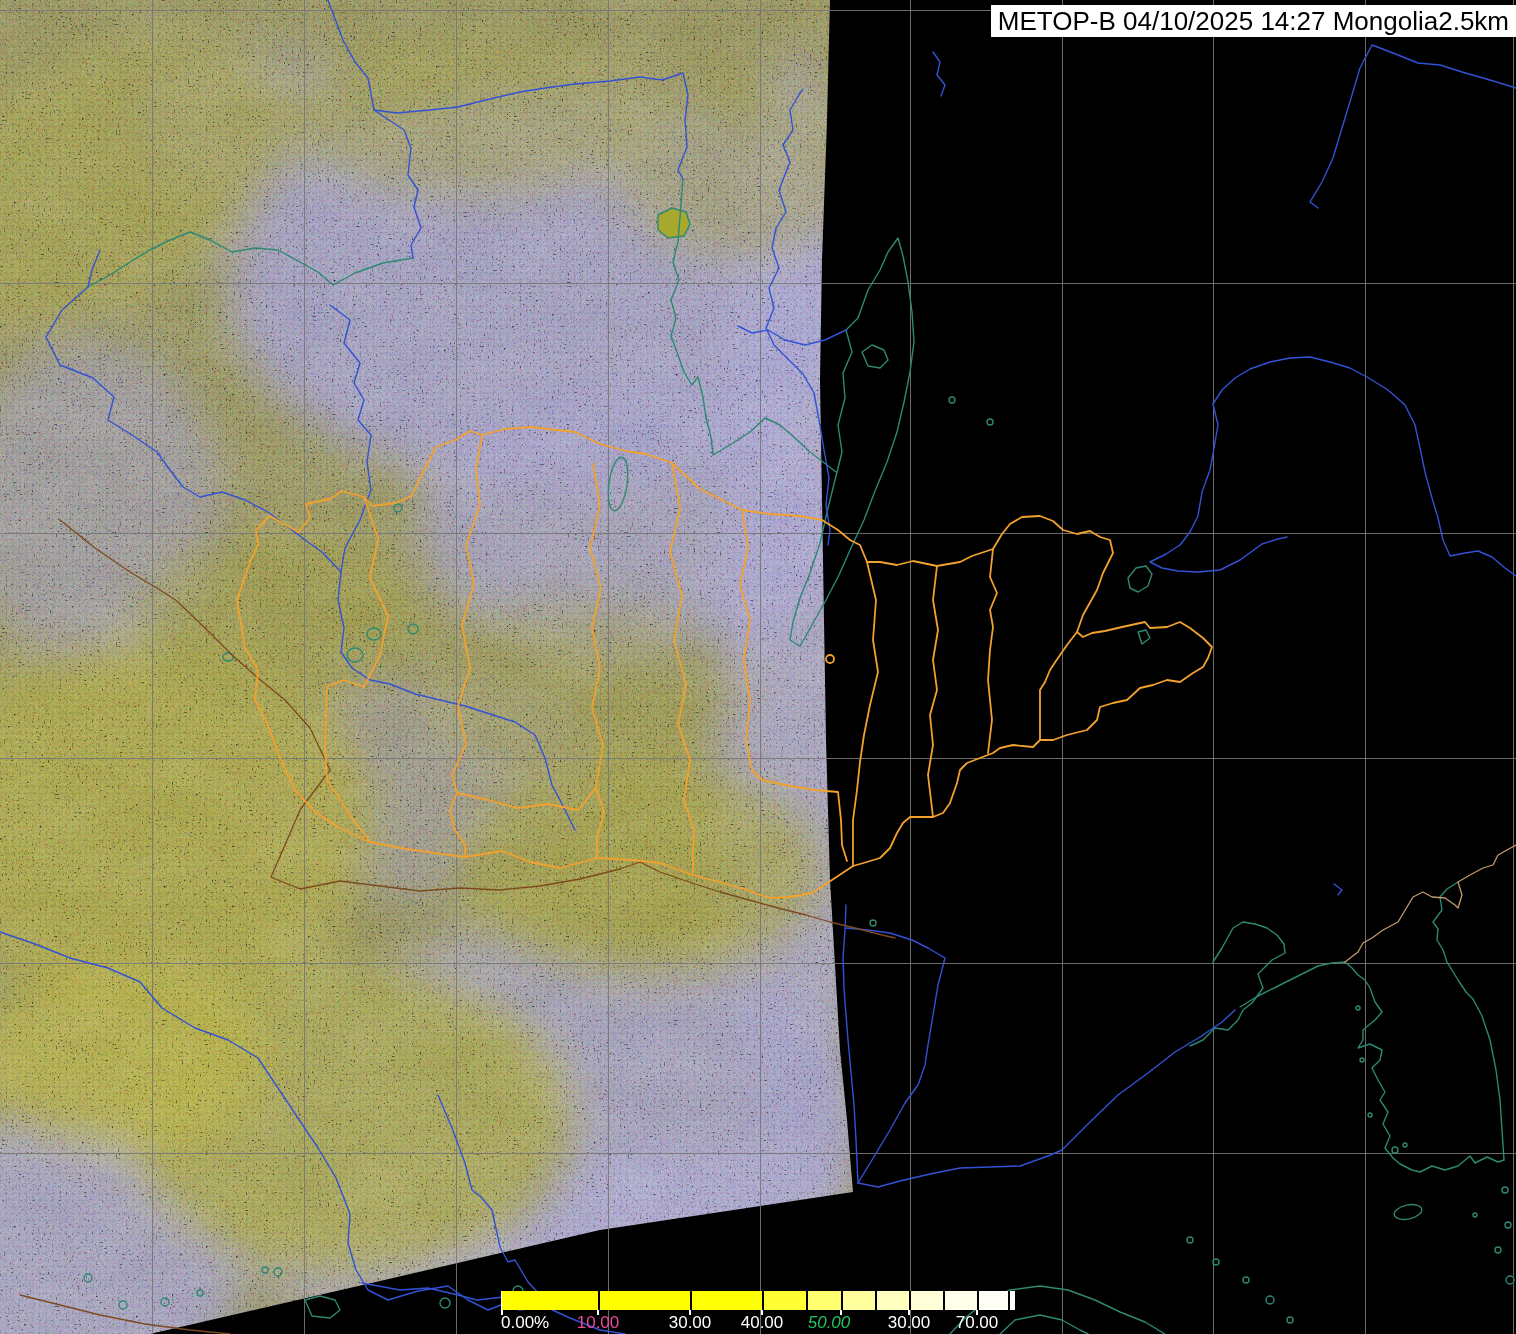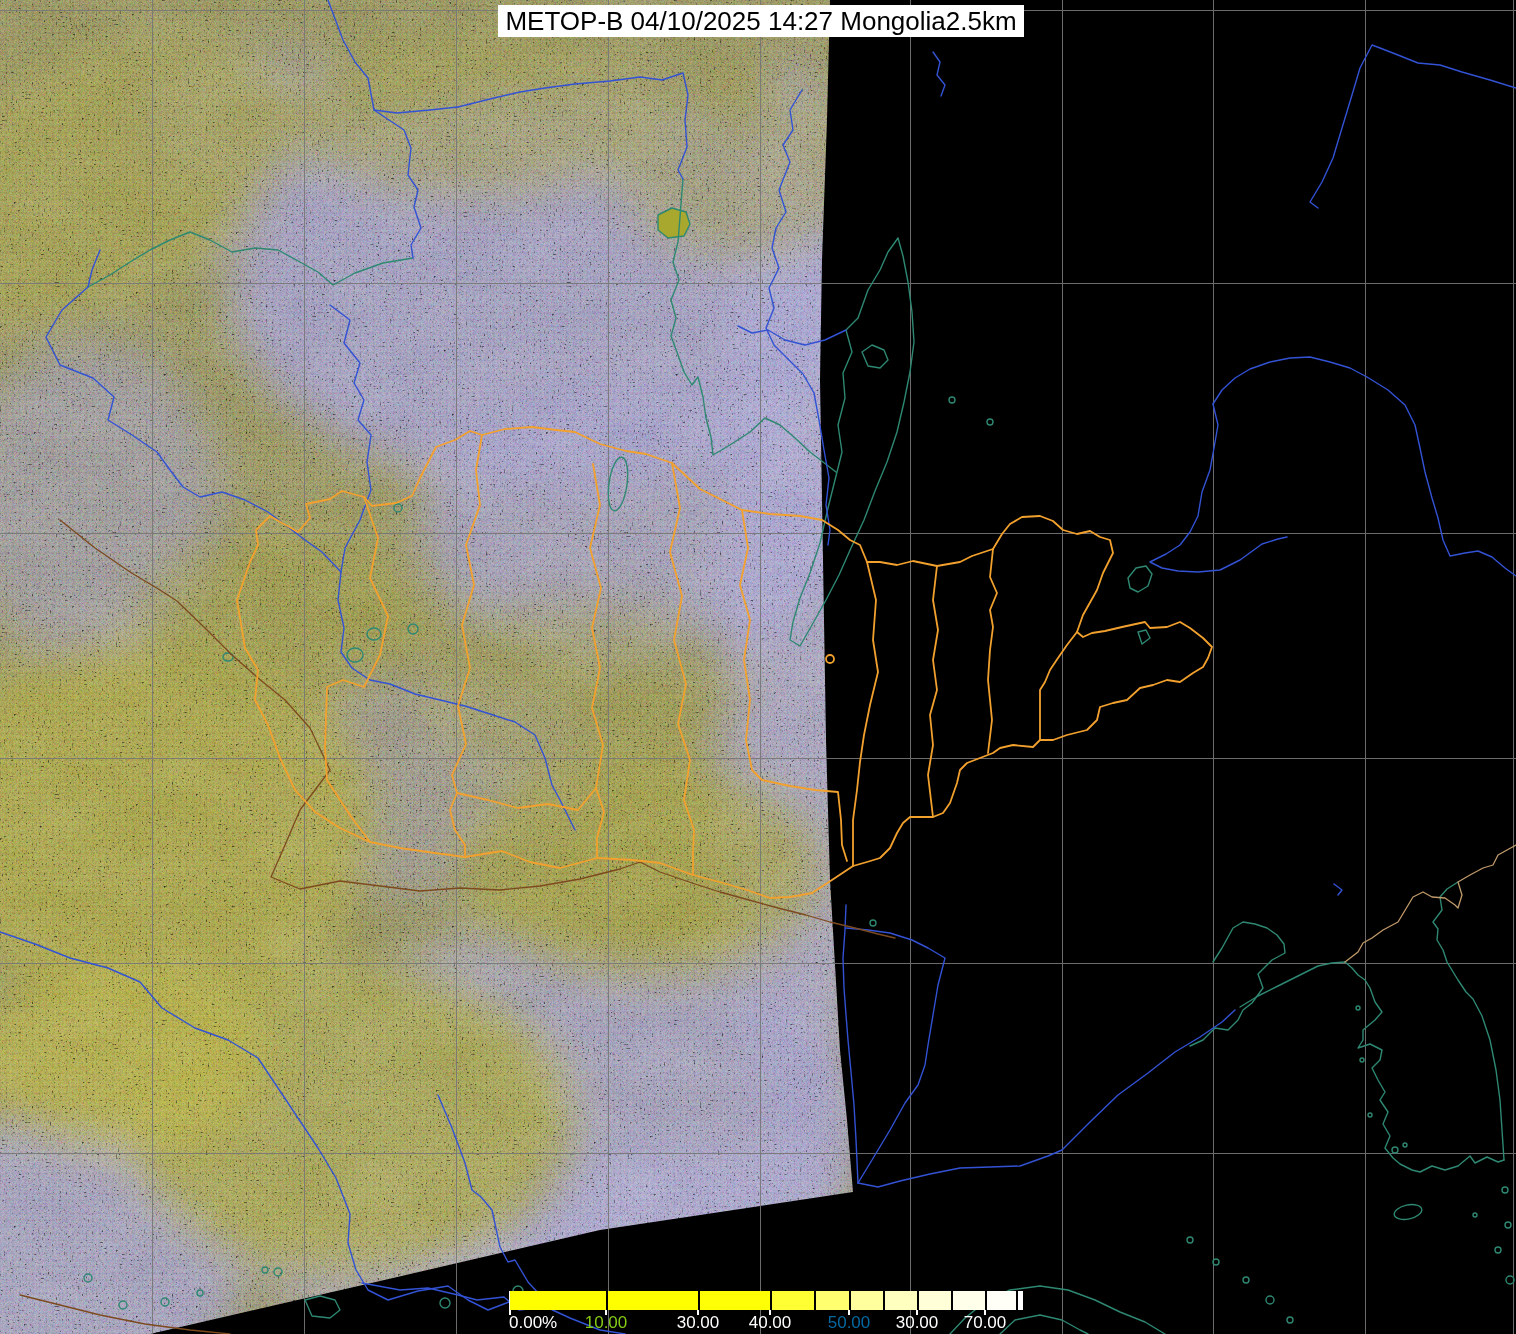--- a/index.html
+++ b/index.html
@@ -1,20 +1,20 @@
 <!DOCTYPE html>
 <html><head>
 <meta charset="utf-8">
 <style>
   html,body{margin:0;padding:0;background:#000;}
   .stage{position:relative;width:1516px;height:1334px;background:#000;overflow:hidden;
          font-family:"Liberation Sans",sans-serif;}
   .stage svg{position:absolute;left:0;top:0;}
   
-  .title{position:absolute;top:5px;left:6px;right:0;text-align:center;z-index:6;}
+  .title{position:absolute;top:5px;left:6px;right:0;text-align:right;z-index:6;}
   .title .line{display:block;margin:0 auto 1px auto;}
   .title .line span{display:inline-block;background:#ffffff;color:#000;
         font-size:26px;line-height:32px;padding:0 7px;white-space:nowrap;}
   
   #colorbar{position:absolute;z-index:5;}
   #colorbar .bar{position:absolute;left:0;top:0;border-left:1px solid #fff;}
   .cb-seg{position:absolute;top:0;height:100%;}
   .cb-div{position:absolute;top:0;width:2px;height:100%;background:#000;}
   .cb-cap{position:absolute;top:0;height:100%;}
   .cb-gap{position:absolute;top:0;height:100%;background:#000;}
@@ -191,21 +191,21 @@
     <path d="M1077,632 L1067,645 1058,658 1050,670 1045,682 1040,690 1040,740"></path>
     <path d="M993,549 L990,577 997,593 990,610 993,627 990,650 988,680 992,720 988,753"></path>
     <circle cx="830" cy="659" r="4"></circle>
   </g>
 </svg>
 
   <div class="title">
     <div class="line"><span>METOP-B 04/10/2025 14:27 Mongolia2.5km</span></div>
   </div>
 
-  <div id="colorbar" style="left: 501px; top: 1291px; width: 522px; height: 27px; margin-left: 8px;">
+  <div id="colorbar" style="left: 501px; top: 1291px; width: 522px; height: 27px;">
       <div class="bar" style="width: 512px; height: 19px;">
         <div class="cb-seg" style="left: 0px; width: 97px; background: rgb(255, 255, 0);"></div>
         <div class="cb-seg" style="left: 97px; width: 92px; background: rgb(255, 255, 0);"></div>
         <div class="cb-seg" style="left: 189px; width: 72px; background: rgb(255, 255, 5);"></div>
         <div class="cb-seg" style="left: 261px; width: 44px; background: rgb(255, 255, 51);"></div>
         <div class="cb-seg" style="left: 305px; width: 35px; background: rgb(255, 255, 112);"></div>
         <div class="cb-seg" style="left: 340px; width: 34px; background: rgb(255, 255, 157);"></div>
         <div class="cb-seg" style="left: 374px; width: 34px; background: rgb(255, 255, 192);"></div>
         <div class="cb-seg" style="left: 408px; width: 34px; background: rgb(255, 255, 216);"></div>
         <div class="cb-seg" style="left: 442px; width: 34px; background: rgb(255, 255, 234);"></div>
@@ -218,26 +218,26 @@
         <div class="cb-div" style="left: 373px; background: rgb(0, 0, 0);"></div>
         <div class="cb-div" style="left: 407px; background: rgb(0, 0, 0);"></div>
         <div class="cb-div" style="left: 441px; background: rgb(0, 0, 0);"></div>
         <div class="cb-div" style="left: 475px; background: rgb(0, 0, 0);"></div>
         <div class="cb-gap" style="left: 506px; width: 2px;"></div>
         <div class="cb-cap" style="left: 508px; width: 5px; background: rgb(255, 255, 255);"></div>
       </div>
       <div class="cb-tick" style="left: 0px; top: 19px;"></div>
       <div class="cb-label" style="top: 23px; color: rgb(255, 255, 255); left: 0px;">0.00%</div>
       <div class="cb-tick" style="left: 96px; top: 19px;"></div>
-      <div class="cb-label" style="top: 23px; color: #84cc16; left: 97px; transform: translateX(-50%);">10.00</div>
+      <div class="cb-label" style="top: 23px; color: #ec4899; left: 97px; transform: translateX(-50%);">10.00</div>
       <div class="cb-tick" style="left: 188px; top: 19px;"></div>
       <div class="cb-label" style="top: 23px; color: rgb(255, 255, 255); left: 189px; transform: translateX(-50%);">30.00</div>
       <div class="cb-tick" style="left: 260px; top: 19px;"></div>
       <div class="cb-label" style="top: 23px; color: rgb(255, 255, 255); left: 261px; transform: translateX(-50%);">40.00</div>
       <div class="cb-tick" style="left: 339px; top: 19px;"></div>
-      <div class="cb-label" style="top: 23px; color: #0369a1; left: 340px; transform: translateX(-50%);">50.00</div>
+      <div class="cb-label" style="top: 23px; color: #22c55e; left: 328px; transform: translateX(-50%); font-style: italic;">50.00</div>
       <div class="cb-tick" style="left: 407px; top: 19px;"></div>
       <div class="cb-label" style="top: 23px; color: rgb(255, 255, 255); left: 408px; transform: translateX(-50%);">30.00</div>
       <div class="cb-tick" style="left: 475px; top: 19px;"></div>
       <div class="cb-label" style="top: 23px; color: rgb(255, 255, 255); left: 476px; transform: translateX(-50%);">70.00</div>
     </div>
 
 </div>
 
 </body></html>

